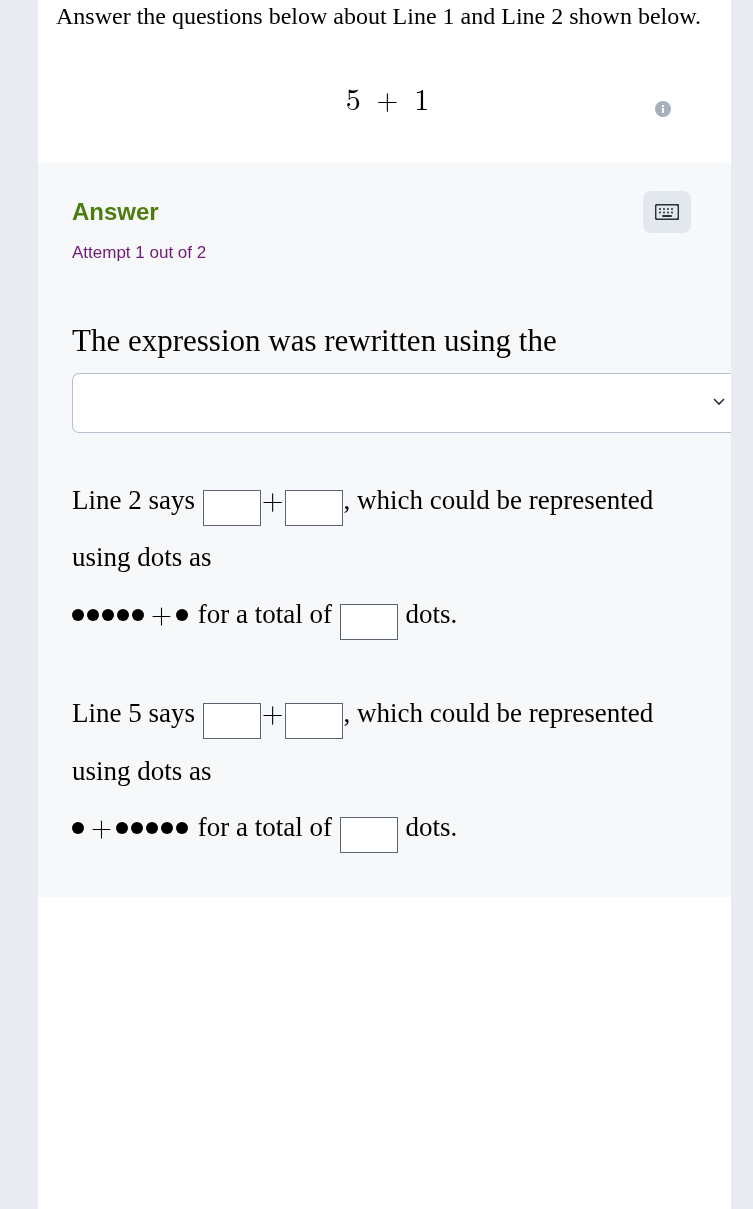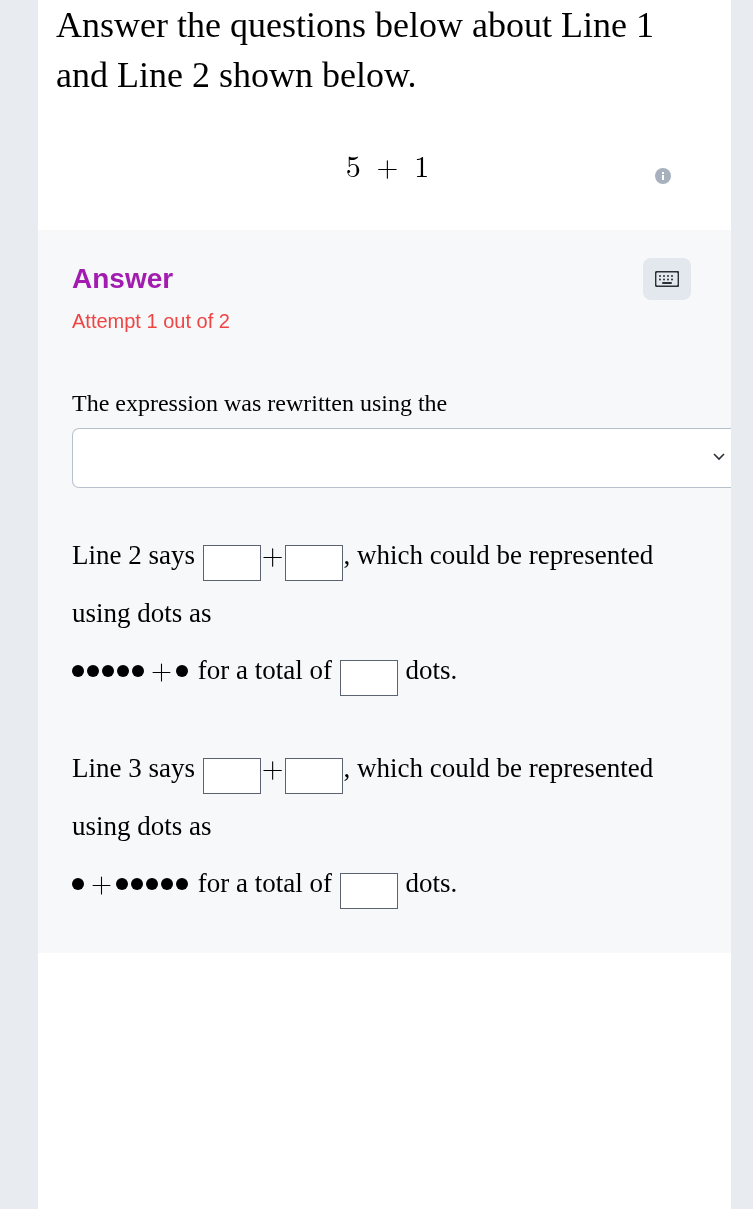--- a/index.html
+++ b/index.html
@@ -10,21 +10,21 @@
       color: #000;
     }
     .card {
       background: #fff;
       margin: 0 22px 0 38px;
       min-height: 1209px;
       overflow: hidden;
       position: relative;
     }
     .question {
-      font-size: 36px;
+      font-size: 24px;
       line-height: 1.4;
       padding: 0 28px 30px 18px;
       font-weight: 400;
     }
     .math-block {
       text-align: center;
       position: relative;
       margin: 10px 0 35px 6px;
     }
     .math-line {
@@ -57,42 +57,42 @@
       position: relative;
     }
     .answer-header {
       display: flex;
       align-items: center;
       justify-content: space-between;
     }
     .answer-label {
       font-family: -apple-system, BlinkMacSystemFont, 'Segoe UI', Arial, sans-serif;
       font-weight: 700;
-      font-size: 28px;
-      color: #a21caf;
+      font-size: 24px;
+      color: #4d7c0f;
     }
     .keyboard-btn {
       width: 48px;
       height: 42px;
       border-radius: 8px;
       background: #e3e7ee;
       display: flex;
       align-items: center;
       justify-content: center;
       cursor: pointer;
       margin-right: 12px;
     }
     .attempt {
       font-family: -apple-system, BlinkMacSystemFont, 'Segoe UI', Arial, sans-serif;
-      font-size: 20px;
-      color: #ef4444;
+      font-size: 17px;
+      color: #701a75;
       margin-top: 10px;
     }
     .body-text {
-      font-size: 24px;
+      font-size: 31px;
       line-height: 2.1;
       margin-top: 45px;
       font-family: Georgia, 'Times New Roman', serif;
     }
     .select-wrap {
       position: relative;
       margin: 0px -28px 0 0;
     }
     .select {
       width: 100%;
@@ -208,19 +208,19 @@
       </span>
     </div>
 
     <div class="line-block">
       <span>Line 2 says </span><input class="fill-box" style=""><span class="fill-plus">+</span><input class="fill-box" style=""><span>, which could be represented using dots as</span>
       <br>
       <span><span id="dots-l1l"><span class="dot"></span><span class="dot"></span><span class="dot"></span><span class="dot"></span><span class="dot"></span></span><span class="dot-plus">+</span><span id="dots-l1r"><span class="dot"></span></span></span><span> for a total of </span><input class="fill-box" style=""><span> dots.</span>
     </div>
 
     <div class="line-block para-gap">
-      <span>Line 3 says </span><input class="fill-box" style=""><span class="fill-plus">+</span><input class="fill-box" style=""><span>, which could be represented using dots as</span>
+      <span>Line 5 says </span><input class="fill-box" style=""><span class="fill-plus">+</span><input class="fill-box" style=""><span>, which could be represented using dots as</span>
       <br>
       <span><span id="dots-l2l"><span class="dot"></span></span><span class="dot-plus">+</span><span id="dots-l2r"><span class="dot"></span><span class="dot"></span><span class="dot"></span><span class="dot"></span><span class="dot"></span></span></span><span> for a total of </span><input class="fill-box" style=""><span> dots.</span>
     </div>
 
   </div>
 </div>
 
 </body></html>

